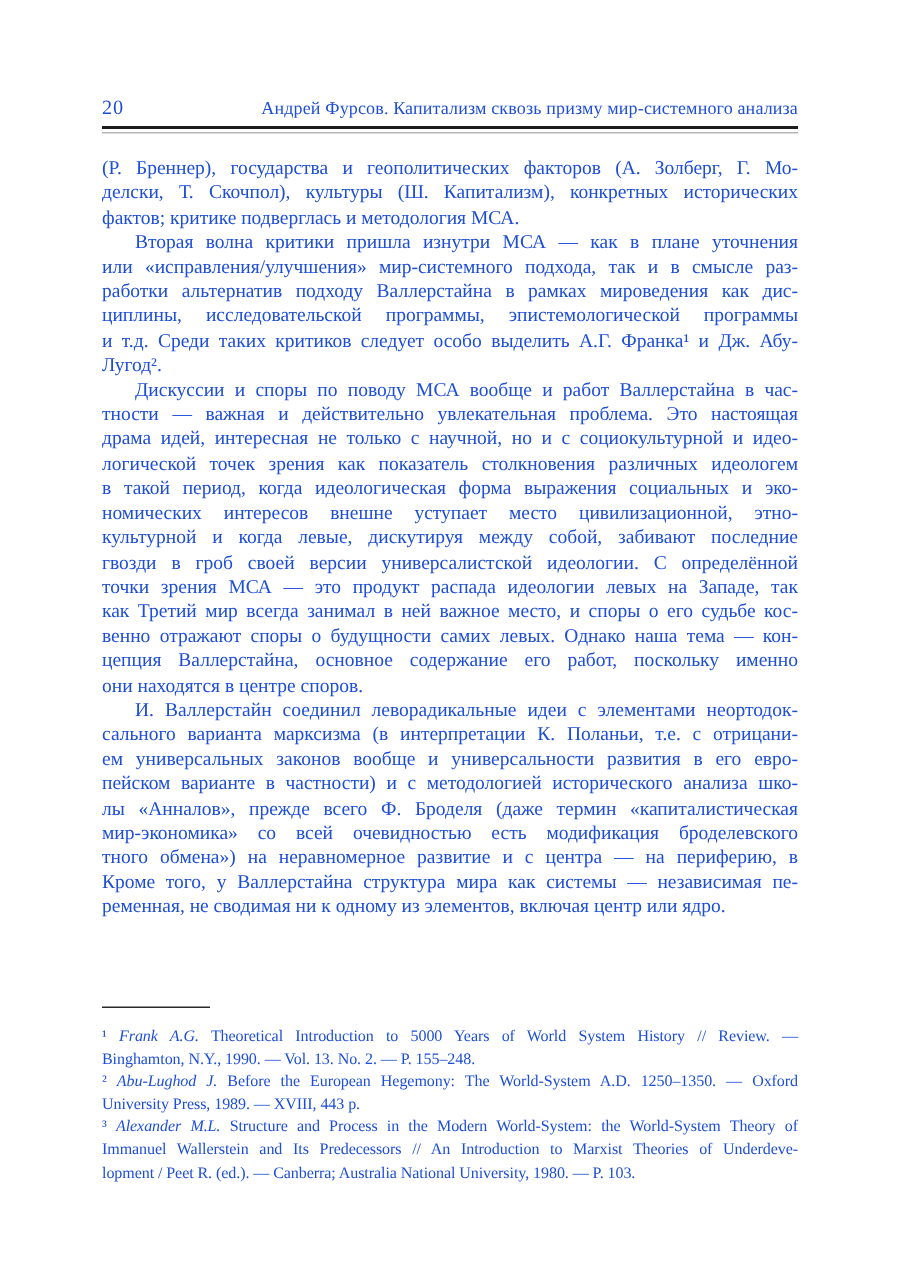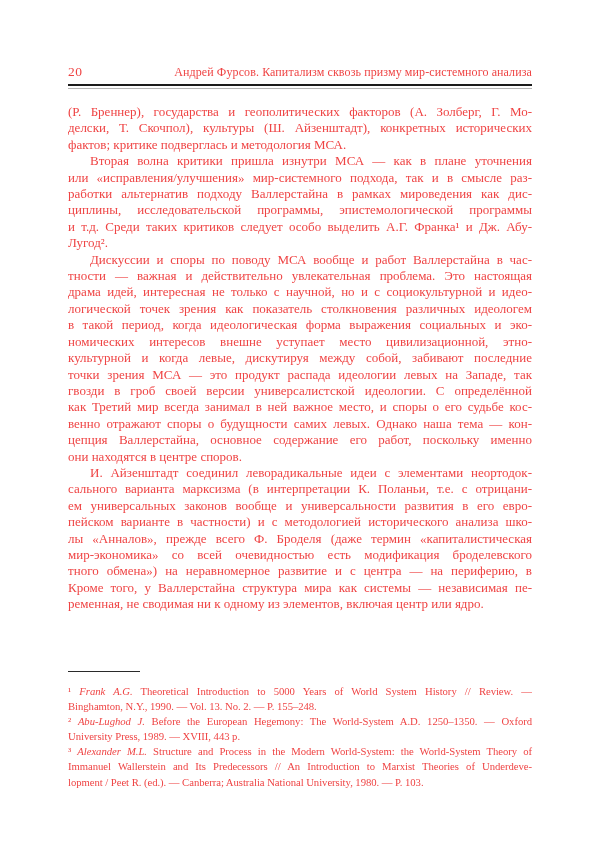--- a/index.html
+++ b/index.html
@@ -5,21 +5,21 @@
   html, body {
     margin: 0;
     padding: 0;
     background: #ffffff;
   }
   .page {
     position: relative;
     width: 600px;
     height: 854px;
     background: #ffffff;
-    color: #ef4444;
+    color: #1d4ed8;
     font-family: "Liberation Serif", "DejaVu Serif", serif;
     overflow: hidden;
   }
   .content-col {
     position: absolute;
     left: 68px;
     width: 464px;
   }
   
   .page-header {
@@ -83,48 +83,48 @@
   <header class="content-col page-header" style="position:absolute;">
     <span class="page-number">20</span>
     <span class="running-title">Андрей Фурсов. Капитализм сквозь призму мир-системного анализа</span>
   </header>
 
   <div class="content-col header-rule" style="position:absolute;"></div>
 
   <main class="content-col body-text" style="position:absolute;" id="body-container">
       <div class="para">
         <div class="line">(Р. Бреннер), государства и геополитических факторов (А. Золберг, Г. Мо-</div>
-        <div class="line">делски, Т. Скочпол), культуры (Ш. Айзенштадт), конкретных исторических</div>
+        <div class="line">делски, Т. Скочпол), культуры (Ш. Капитализм), конкретных исторических</div>
         <div class="line last">фактов; критике подверглась и методология МСА.</div>
       </div>
       <div class="para">
         <div class="line indent">Вторая волна критики пришла изнутри МСА — как в плане уточнения</div>
         <div class="line">или «исправления/улучшения» мир-системного подхода, так и в смысле раз-</div>
         <div class="line">работки альтернатив подходу Валлерстайна в рамках мироведения как дис-</div>
         <div class="line">циплины, исследовательской программы, эпистемологической программы</div>
         <div class="line">и т.д. Среди таких критиков следует особо выделить А.Г. Франка¹ и Дж. Абу-</div>
         <div class="line last">Лугод².</div>
       </div>
       <div class="para">
         <div class="line indent">Дискуссии и споры по поводу МСА вообще и работ Валлерстайна в час-</div>
         <div class="line">тности — важная и действительно увлекательная проблема. Это настоящая</div>
         <div class="line">драма идей, интересная не только с научной, но и с социокультурной и идео-</div>
         <div class="line">логической точек зрения как показатель столкновения различных идеологем</div>
         <div class="line">в такой период, когда идеологическая форма выражения социальных и эко-</div>
         <div class="line">номических интересов внешне уступает место цивилизационной, этно-</div>
         <div class="line">культурной и когда левые, дискутируя между собой, забивают последние</div>
+        <div class="line">гвозди в гроб своей версии универсалистской идеологии. С определённой</div>
         <div class="line">точки зрения МСА — это продукт распада идеологии левых на Западе, так</div>
-        <div class="line">гвозди в гроб своей версии универсалистской идеологии. С определённой</div>
         <div class="line">как Третий мир всегда занимал в ней важное место, и споры о его судьбе кос-</div>
         <div class="line">венно отражают споры о будущности самих левых. Однако наша тема — кон-</div>
         <div class="line">цепция Валлерстайна, основное содержание его работ, поскольку именно</div>
         <div class="line last">они находятся в центре споров.</div>
       </div>
       <div class="para">
-        <div class="line indent">И. Айзенштадт соединил леворадикальные идеи с элементами неортодок-</div>
+        <div class="line indent">И. Валлерстайн соединил леворадикальные идеи с элементами неортодок-</div>
         <div class="line">сального варианта марксизма (в интерпретации К. Поланьи, т.е. с отрицани-</div>
         <div class="line">ем универсальных законов вообще и универсальности развития в его евро-</div>
         <div class="line">пейском варианте в частности) и с методологией исторического анализа шко-</div>
         <div class="line">лы «Анналов», прежде всего Ф. Броделя (даже термин «капиталистическая</div>
         <div class="line">мир-экономика» со всей очевидностью есть модификация броделевского</div>
         <div class="line">тного обмена») на неравномерное развитие и с центра — на периферию, в</div>
         <div class="line">Кроме того, у Валлерстайна структура мира как системы — независимая пе-</div>
         <div class="line last">ременная, не сводимая ни к одному из элементов, включая центр или ядро.</div>
       </div>
     </main>

